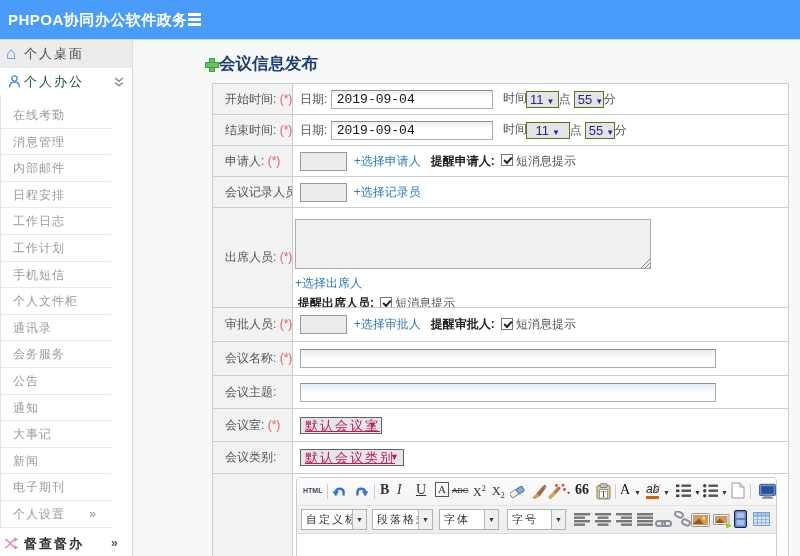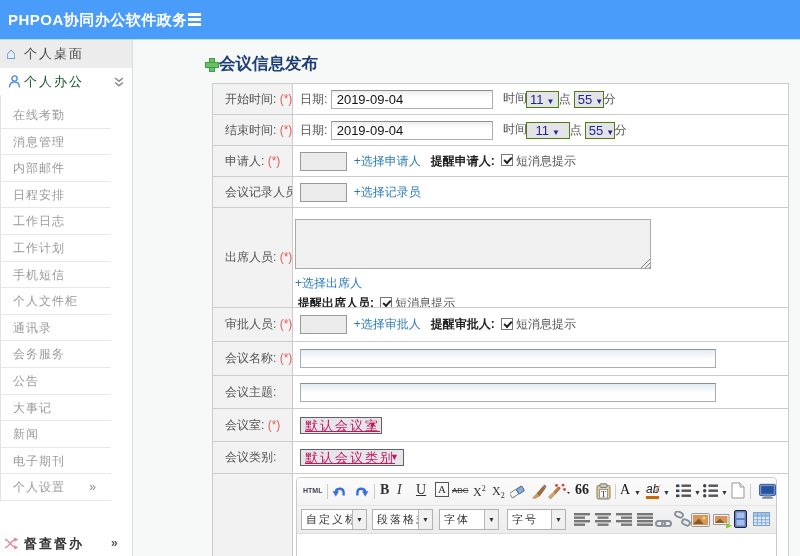--- a/index.html
+++ b/index.html
@@ -27,21 +27,21 @@
 .ptitle{position:absolute;left:72px;top:13px;height:20px;font-size:16.5px;font-weight:bold;color:#1c3e74;line-height:20px}
 .plus{display:inline-block;width:12px;height:12px;position:relative;vertical-align:-1px;margin-right:2px}
 .plus:before{content:"";position:absolute;left:4px;top:0;width:4px;height:12px;background:#6abf69;border:1px solid #3f9f3f}
 .plus:after{content:"";position:absolute;left:0;top:4px;width:12px;height:4px;background:#6abf69;border:1px solid #3f9f3f}
 
 table.frm{position:absolute;left:79px;top:43px;border-collapse:collapse;table-layout:fixed;width:577px;background:#fff}
 table.frm td{border:1px solid #ccc;font-size:12px;color:#555;vertical-align:middle;overflow:hidden}
 td.lab{width:80px;background:#f2f2f2;padding-left:12px;white-space:nowrap}
 td.val{padding-left:7px;color:#333}
 .star{color:#e25d5d}
-input.txt{border:1px solid #abadb3;border-top-color:#8b8f94;height:19px;font-family:Liberation Sans, sans-serif;vertical-align:middle;background:linear-gradient(#ededed,#fff 38%)}
+input.txt{border:1px solid #abadb3;border-top-color:#8b8f94;height:19px;font-family:Liberation Mono, monospace;vertical-align:middle;background:linear-gradient(#ededed,#fff 38%)}
 .inp-date{width:162px;font-size:13px;padding-left:5px;color:#111}
 input.inp-sm{width:47px;background:#ebebeb;border:1px solid #9a9a9a}
 .lnk{color:#2b7bbb;font-size:12px;text-decoration:none}
 .blab{color:#222;font-weight:bold}
 .cb{display:inline-block;width:12px;height:12px;border:1px solid #777;background:#fff;position:relative;vertical-align:-2px;margin:0 3px}
 .cb:after{content:"";position:absolute;left:1.5px;top:2px;width:6px;height:3px;border-left:2px solid #222;border-bottom:2px solid #222;transform:rotate(-47deg)}
 .sel-t{display:inline-block;height:17px;line-height:15px;border:1px solid #4d7c0f;background:#e4e4e8;color:#23268c;font-size:13px;text-align:center;vertical-align:middle;position:relative}
 .sel-t .v{padding:0 3px}
 .sel-t .a{font-size:8px;color:#23268c;padding-right:3px}
 .sel-n{display:inline-block;height:17px;line-height:15px;border:1px solid #5f6368;background:#e6e6ea;color:#be185d;font-size:12px;vertical-align:middle;position:relative;white-space:nowrap;overflow:hidden}
@@ -90,20 +90,21 @@
     <div class="mi">消息管理</div>
     <div class="mi">内部邮件</div>
     <div class="mi">日程安排</div>
     <div class="mi">工作日志</div>
     <div class="mi">工作计划</div>
     <div class="mi">手机短信</div>
     <div class="mi">个人文件柜</div>
     <div class="mi">通讯录</div>
     <div class="mi">会务服务</div>
     <div class="mi">公告</div>
+    <div class="mi">通知</div>
     <div class="mi">大事记</div>
     <div class="mi">新闻</div>
     <div class="mi">电子期刊</div>
     <div class="mi">个人设置<span class="arr">»</span></div>
   </div>
   <div class="sbot">
     <svg width="13" height="11" style="position:absolute;left:5px;top:8px" viewBox="0 0 13 11">
         <path d="M0 1.5 C4 1.5 6 9.5 11 9.5 M0 9.5 C4 9.5 6 1.5 11 1.5 M9 0 L12 1.5 L9 3 M9 8 L12 9.5 L9 11" fill="none" stroke="#e8879b" stroke-width="1.4"></path>
       </svg>
     <span class="txt">督查督办</span>

